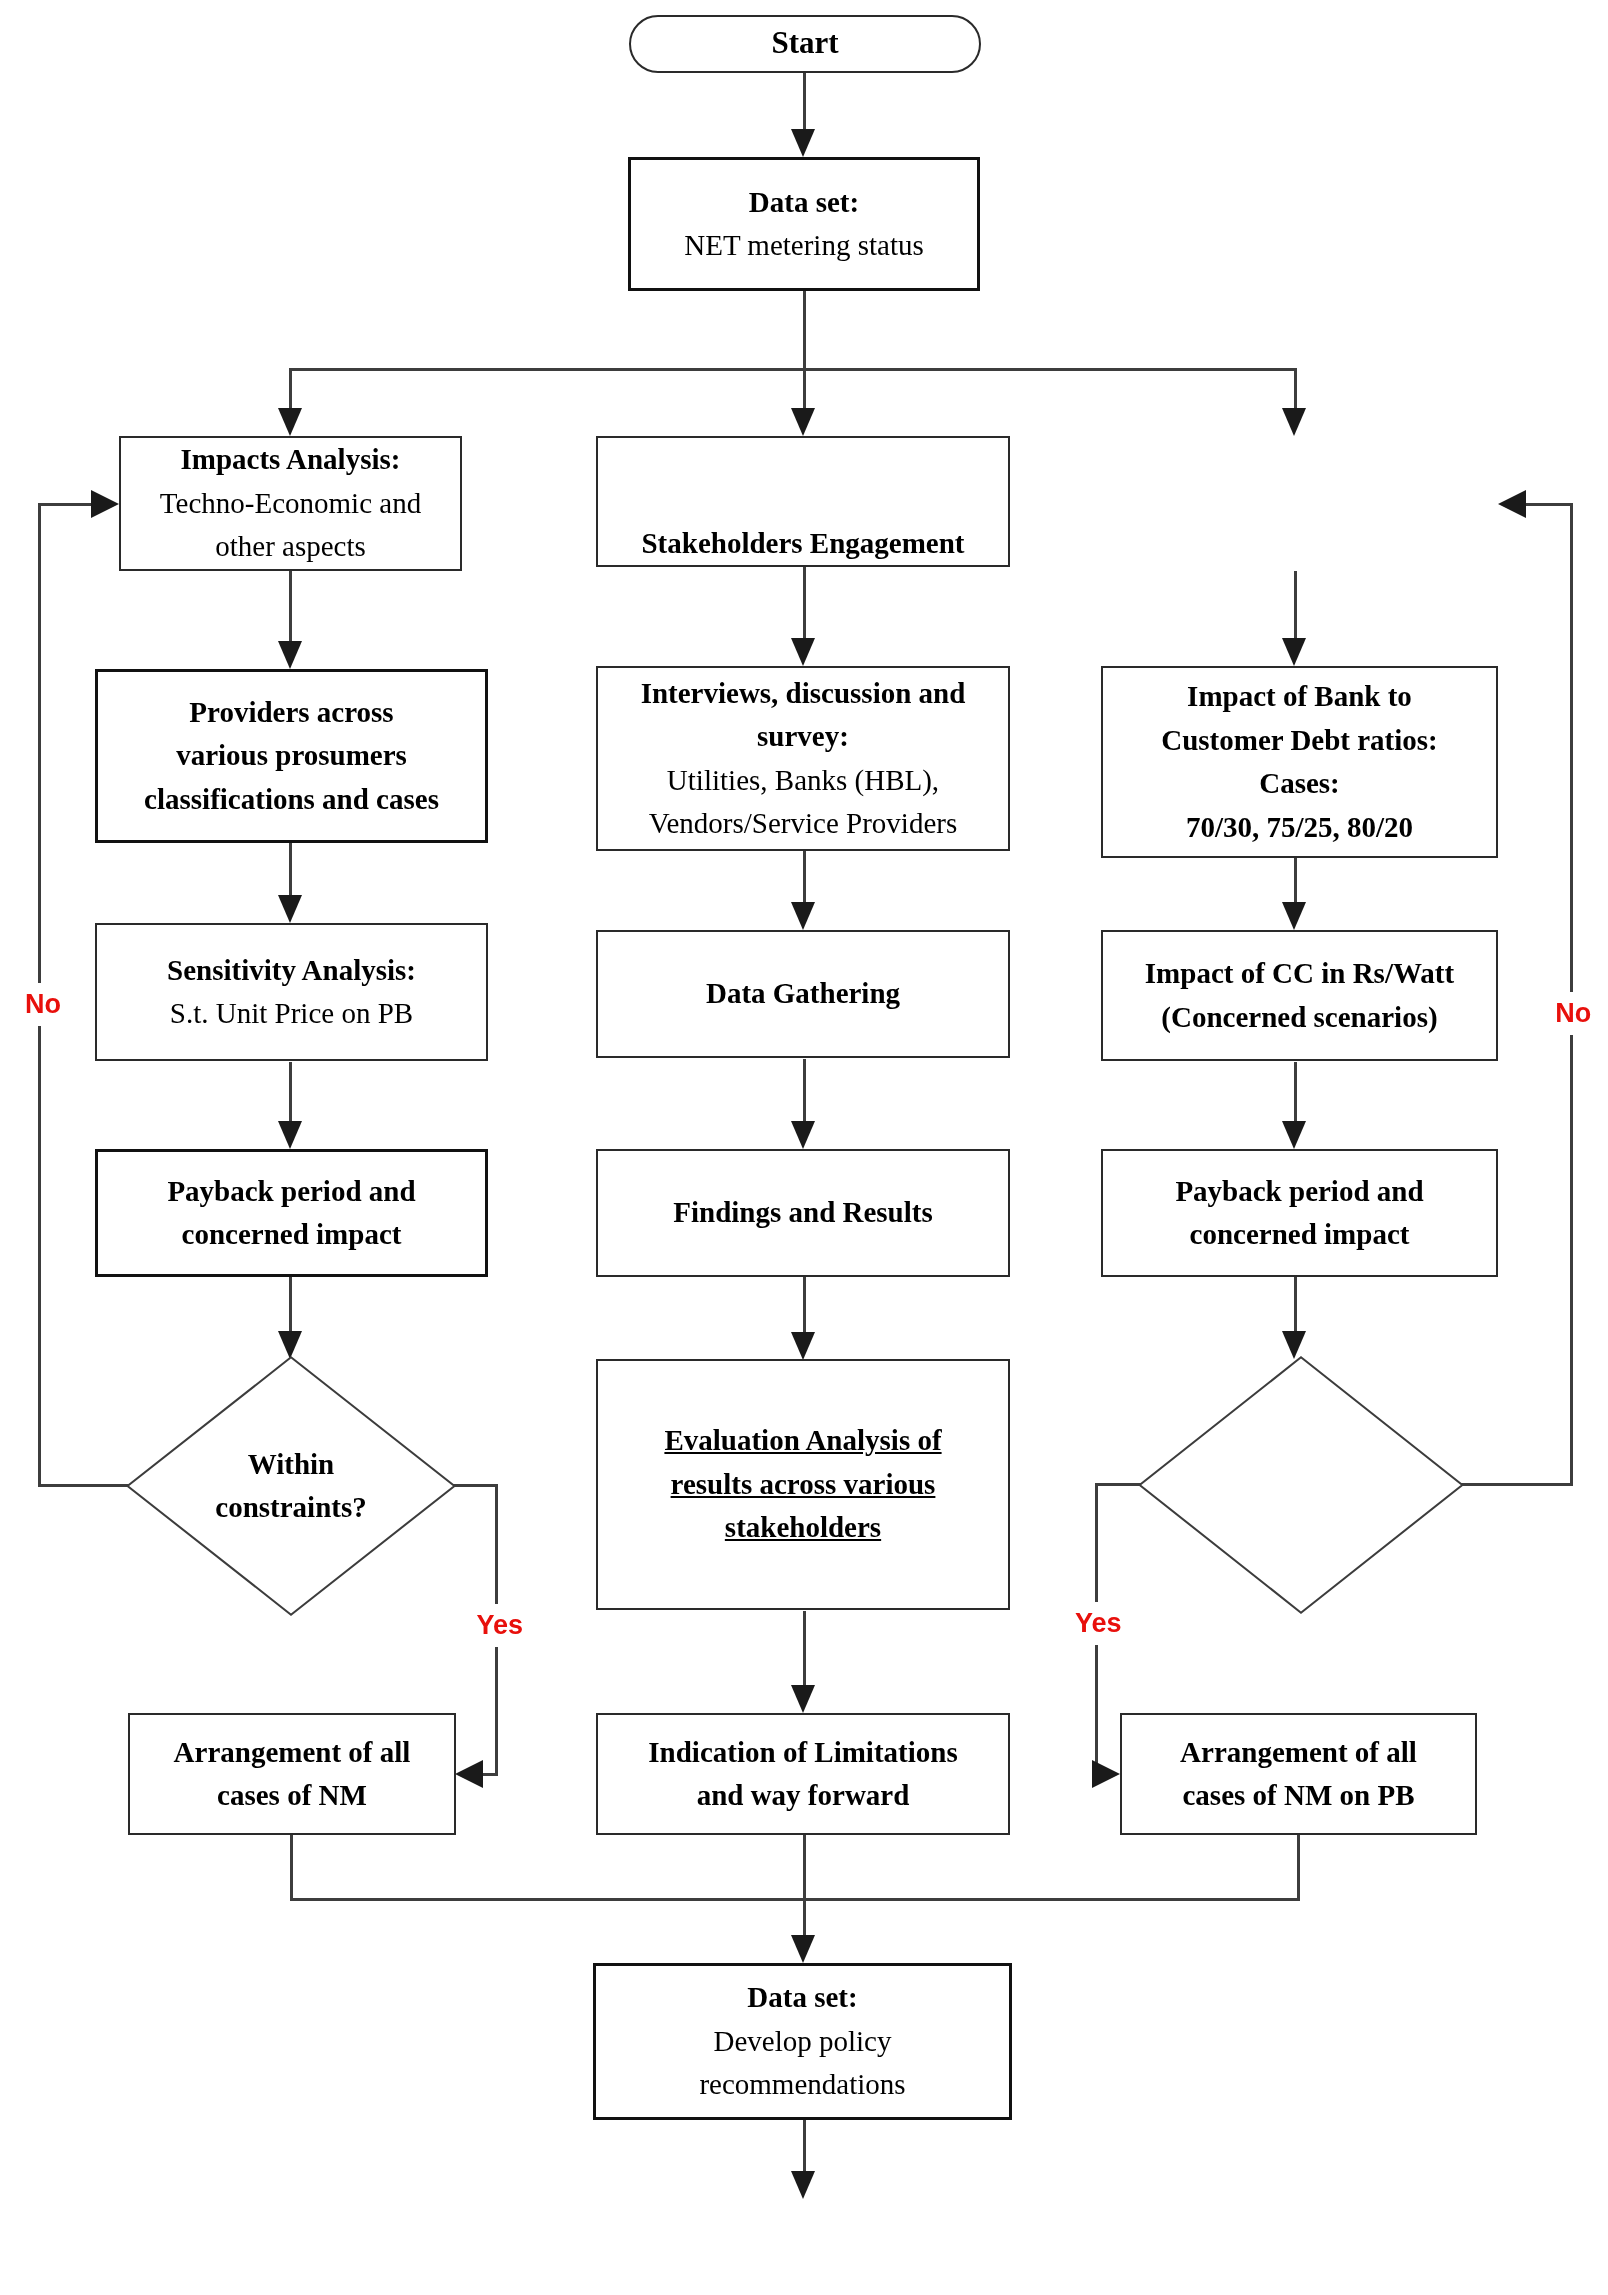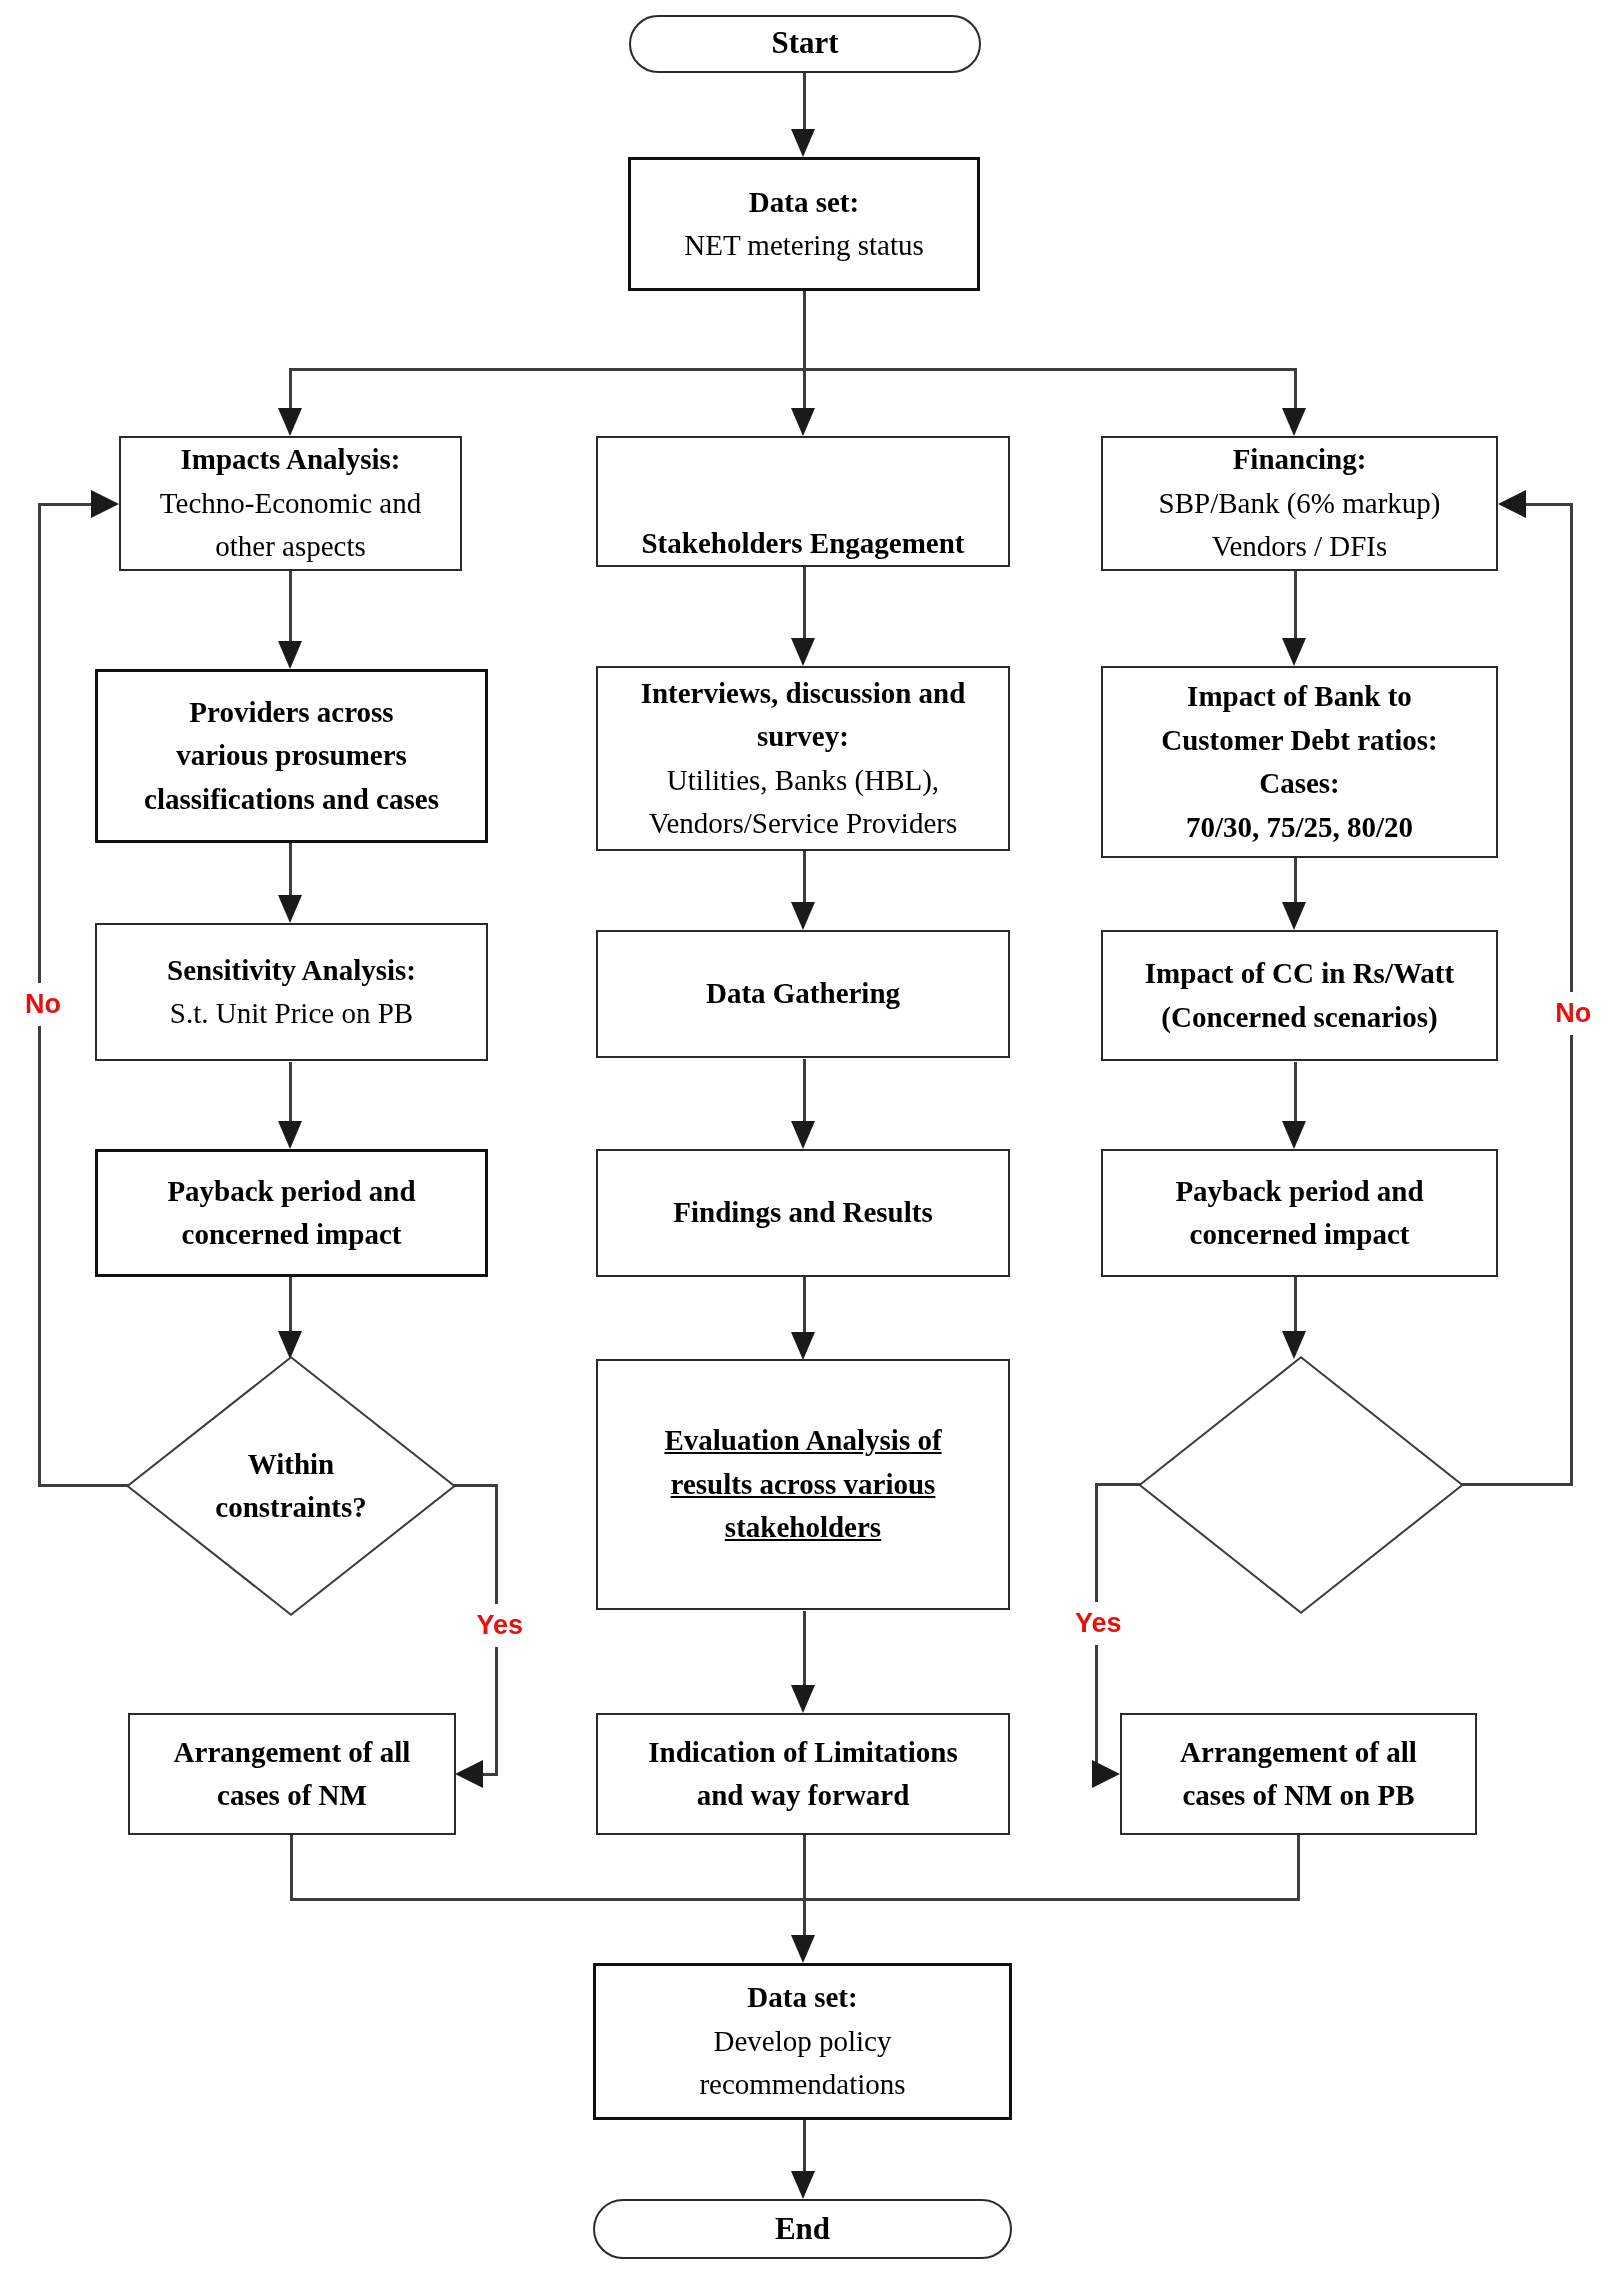--- a/index.html
+++ b/index.html
@@ -123,25 +123,20 @@
   <div class="node" style="left:119px;top:436px;width:343px;height:135px;">
     <div class="txt b">Impacts Analysis:</div>
     <div class="txt">Techno-Economic and</div>
     <div class="txt">other aspects</div>
   </div>
 
   <div class="node" style="left:596px;top:436px;width:414px;height:131px;justify-content:flex-end;">
     <div class="txt b">Stakeholders Engagement</div>
   </div>
 
-  <div class="node" style="left:1101px;top:436px;width:397px;height:135px;">
-    <div class="txt b">Financing:</div>
-    <div class="txt">SBP/Bank (6% markup)</div>
-    <div class="txt">Vendors / DFIs</div>
-  </div>
 
   <div class="node strong" style="left:95px;top:669px;width:393px;height:174px;">
     <div class="txt b">Providers across</div>
     <div class="txt b">various prosumers</div>
     <div class="txt b">classifications and cases</div>
   </div>
 
   <div class="node" style="left:596px;top:666px;width:414px;height:185px;">
     <div class="txt b">Interviews, discussion and</div>
     <div class="txt b">survey:</div>
@@ -216,18 +211,15 @@
     <div class="txt b">Arrangement of all</div>
     <div class="txt b">cases of NM on PB</div>
   </div>
 
   <div class="node strong" style="left:593px;top:1963px;width:419px;height:157px;">
     <div class="txt b">Data set:</div>
     <div class="txt">Develop policy</div>
     <div class="txt">recommendations</div>
   </div>
 
-  <div class="node pill" style="left:593px;top:2199px;width:419px;height:60px;">
-    <div class="txt b big">End</div>
-  </div>
 
 </div>
 
 
 </body></html>

